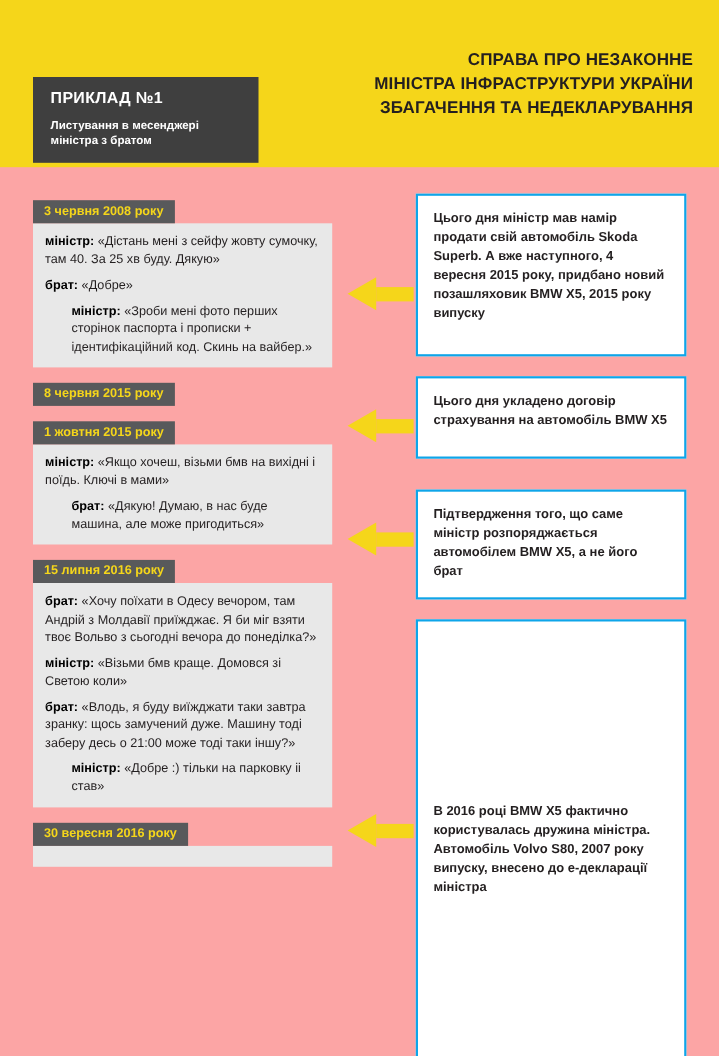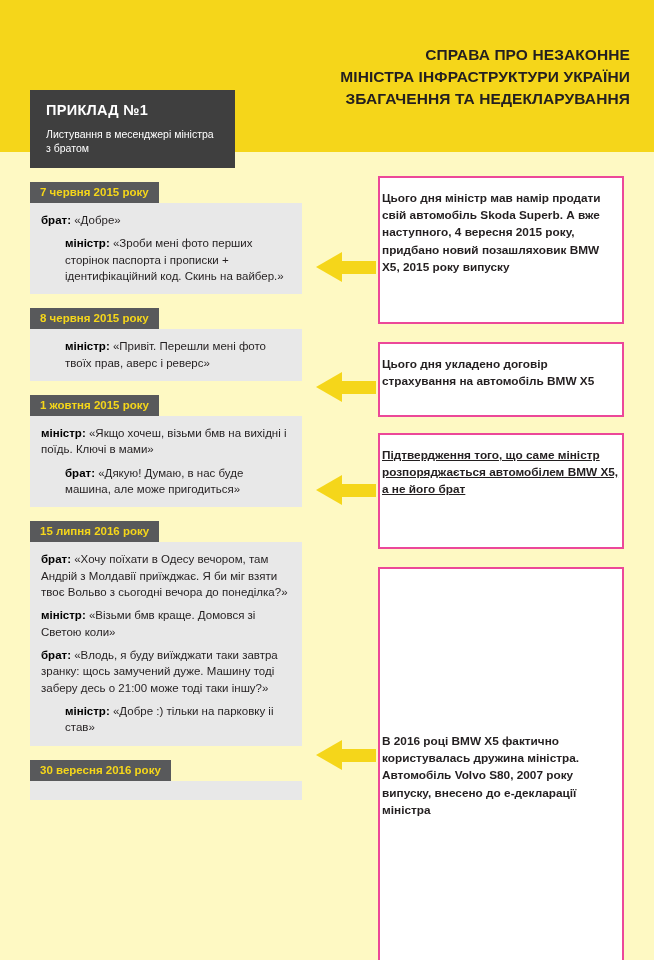--- a/index.html
+++ b/index.html
@@ -11,21 +11,21 @@
     width: 654px;
     height: 960px;
     position: relative;
     font-family: "Liberation Sans", sans-serif;
     overflow: hidden;
   }
   .page {
     position: relative;
     width: 654px;
     height: 960px;
-    background: #fef9c3;
+    background: #fca5a5;
   }
   
   .header-band {
     position: absolute;
     left: 0; top: 0;
     width: 654px;
     height: 152px;
     background: #f5d61a;
   }
   .header-title {
@@ -46,32 +46,31 @@
   
   .example-box {
     position: absolute;
     left: 30px;
     top: 70px;
     width: 205px;
     height: 78px;
     background: #3f3f3f;
     box-sizing: border-box;
     padding: 12px 14px 0 16px;
-    margin-top: 20px;
   }
   .example-title {
     color: #ffffff;
     font-size: 14.5px;
     font-weight: bold;
     letter-spacing: 0.3px;
   }
   .example-sub {
     color: #ffffff;
     font-size: 10.5px;
-    font-weight: normal;
+    font-weight: bold;
     line-height: 1.35;
     margin-top: 9px;
   }
 
   
   .left-col {
     position: absolute;
     left: 30px;
     top: 182px;
     width: 272px;
@@ -105,33 +104,33 @@
   }
 
   
   .right-col {
     position: absolute;
     left: 378px;
     top: 176px;
     width: 246px;
   }
   .note {
-    border: 2px solid #ec4899;
-    box-sizing: border-box;
-    padding: 12px 2px;
+    border: 2px solid #0ea5e9;
+    box-sizing: border-box;
+    padding: 12px 14px;
     color: #231f20;
     font-size: 11.8px;
     font-weight: bold;
     line-height: 1.46;
     position: relative;
     background: #ffffff;
   }
   .note-1 { height: 148px; }
   .note-2 { height: 75px; margin-top: 18px; }
-  .note-3 { height: 116px; margin-top: 16px; text-decoration: underline; }
+  .note-3 { height: 100px; margin-top: 28px; }
   .note-4 { height: 418px; margin-top: 18px; display: flex; align-items: center; }
 
   
   .arrow {
     position: absolute;
     width: 0; height: 0;
     border-top: 15px solid transparent;
     border-bottom: 15px solid transparent;
     border-right: 26px solid #f5d61a;
   }
@@ -166,41 +165,39 @@
   </div>
 
   <div class="example-box">
     <div class="example-title">ПРИКЛАД №1</div>
     <div class="example-sub">Листування в месенджері міністра з братом</div>
   </div>
 
   <div class="left-col">
 
     <div class="chat-block">
-      <div class="date-bar">7 червня 2015 року</div>
-      <div class="bubble">
+      <div class="date-bar">3 червня 2008 року</div>
+      <div class="bubble">
+        <div class="msg">
+          <span class="who">міністр:</span>
+          <span>«Дістань мені з сейфу жовту сумочку, там 40. За 25 хв буду. Дякую»</span>
+        </div>
         <div class="msg">
           <span class="who">брат:</span>
           <span>«Добре»</span>
         </div>
         <div class="msg">
           <span class="who">міністр:</span>
           <span>«Зроби мені фото перших сторінок паспорта і прописки + ідентифікаційний код. Скинь на вайбер.»</span>
         </div>
       </div>
     </div>
 
     <div class="chat-block">
       <div class="date-bar">8 червня 2015 року</div>
-      <div class="bubble">
-        <div class="msg">
-          <span class="who">міністр:</span>
-          <span>«Привіт. Перешли мені фото твоїх прав, аверс і реверс»</span>
-        </div>
-      </div>
     </div>
 
     <div class="chat-block">
       <div class="date-bar">1 жовтня 2015 року</div>
       <div class="bubble">
         <div class="msg">
           <span class="who">міністр:</span>
           <span>«Якщо хочеш, візьми бмв на вихідні і поїдь. Ключі в мами»</span>
         </div>
         <div class="msg">

